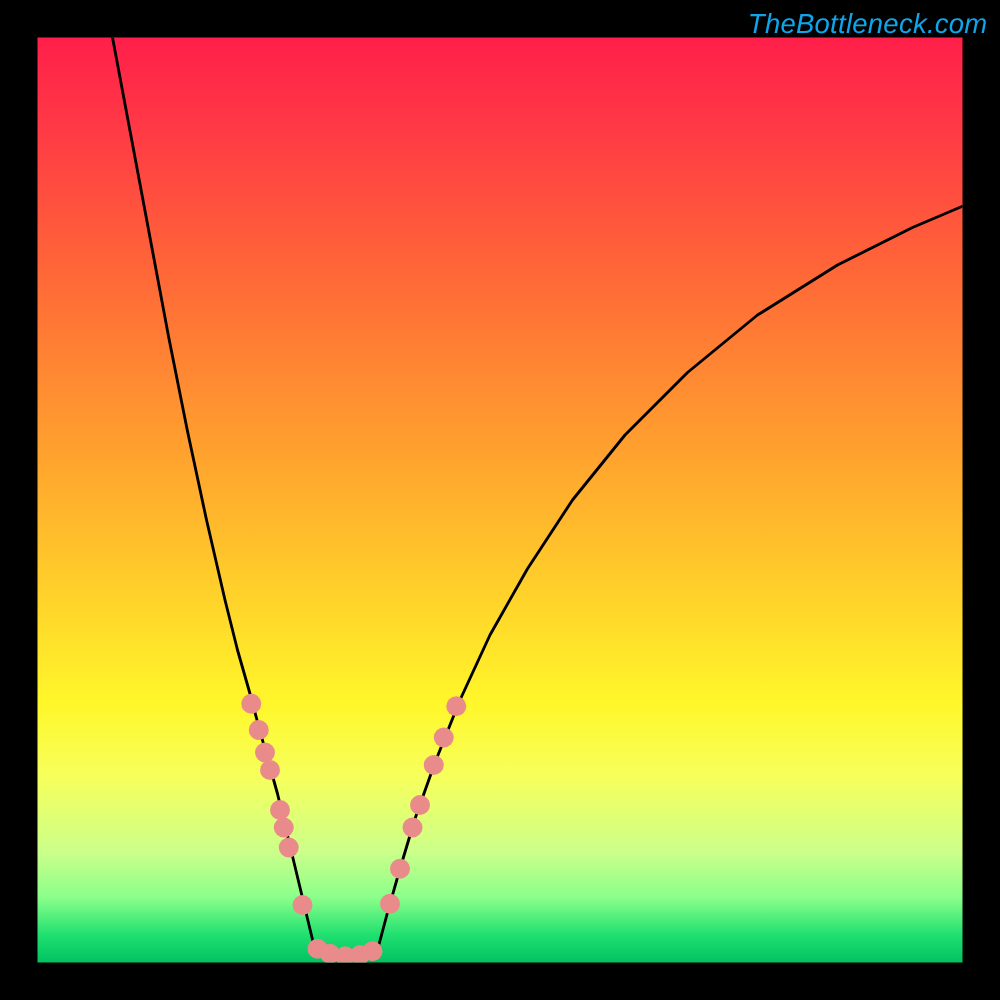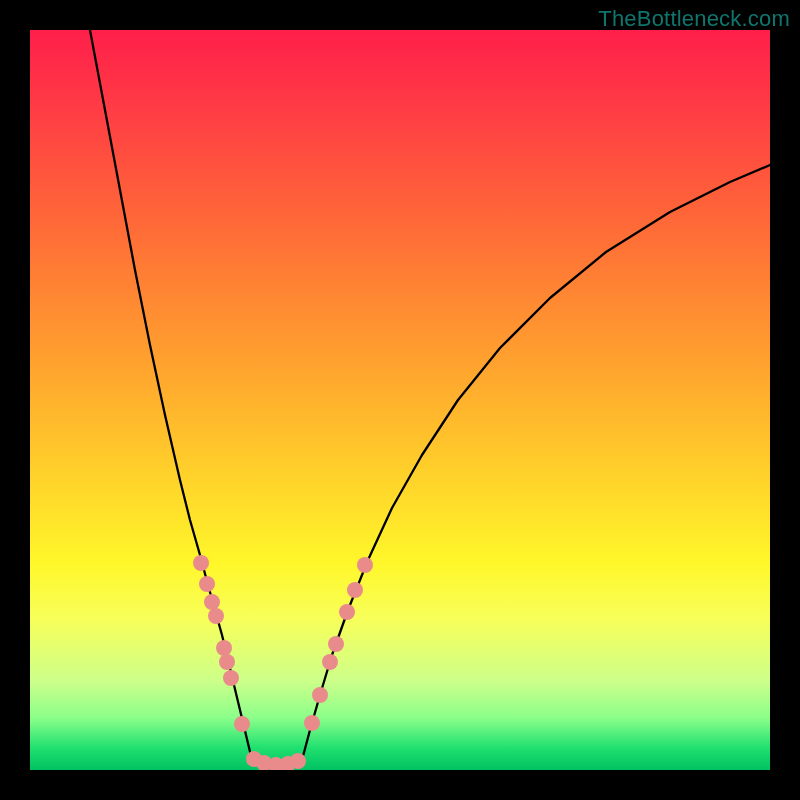--- a/index.html
+++ b/index.html
@@ -41,24 +41,25 @@
     position: absolute;
     left: 0;
     top: 0;
     width: 740px;
     height: 740px;
   }
   .watermark {
     position: absolute;
     top: 6px;
     right: 10px;
-    color: #0f766e;
+    color: #0ea5e9;
     font-size: 22px;
     letter-spacing: 0.2px;
     user-select: none;
+    font-style: italic;
   }
 </style>
 </head>
 <body>
 
 <div class="frame">
   <div class="watermark">TheBottleneck.com</div>
   <div class="plot-area">
     <svg class="curve" viewBox="0 0 740 740">
       <path id="curve-path" fill="none" stroke="#000000" stroke-width="2.3" stroke-linecap="round" stroke-linejoin="round" d="M 60 0 L 75 80 L 90 160 L 105 240 L 120 315 L 135 385 L 150 450 L 160 490 L 170 525 L 178 555 L 185 580 L 192 605 L 198 630 L 204 655 L 210 680 L 216 705 L 222 730 L 222 730 L 235 735 L 250 735 L 262 735 L 272 730 L 272 730 L 280 700 L 290 665 L 302 625 L 318 580 L 338 530 L 362 478 L 392 425 L 428 370 L 470 318 L 520 268 L 576 222 L 640 182 L 700 152 L 740 135 "></path>

